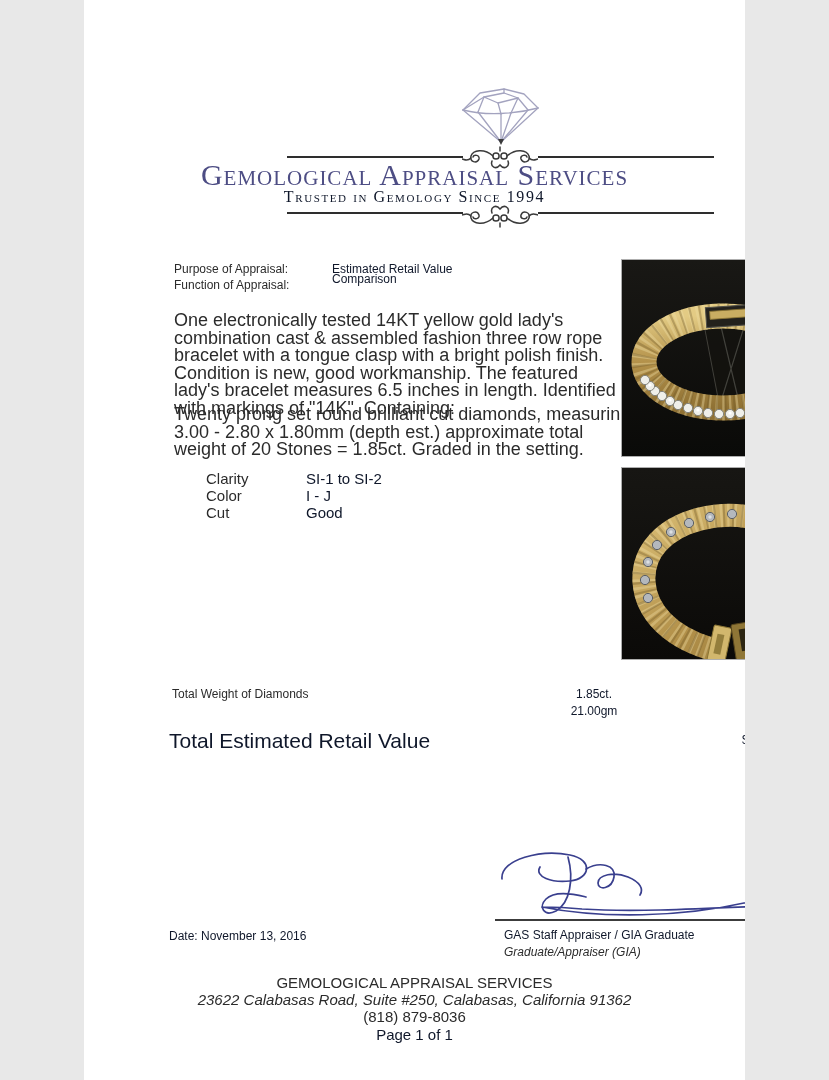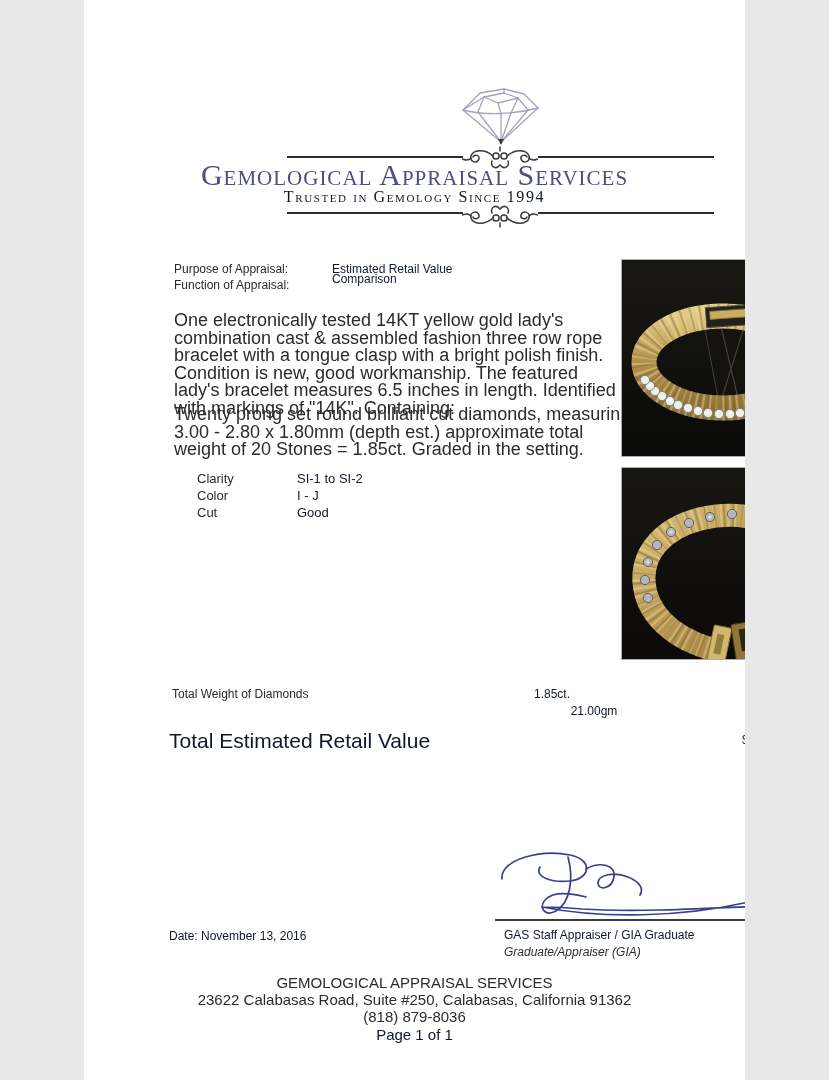--- a/index.html
+++ b/index.html
@@ -21,21 +21,21 @@
     color:#4d4d84;font-weight:500;
   }
   .tagline{
     left:0;right:0;top:188px;text-align:center;
     font-family:"Liberation Serif", serif;
     font-variant:small-caps;font-size:16px;letter-spacing:1.6px;
     color:#0f172a;
   }
   .rule{height:2px;background:#2e2e2e;}
   
-  .spec-row{display:flex;font-size:13px;line-height:17.2px;}
+  .spec-row{display:flex;font-size:15px;line-height:17.2px;margin-left:9px;}
   .spec-row .sl{width:100px;}
   
   .photo{border:1px solid #aeaeae;background:#0f0e0c;box-sizing:content-box;}
   .photo svg{display:block;}
   
   .center-line{left:0;right:0;text-align:center;font-size:15px;line-height:17px;}
   .italic{font-style:italic;}
 </style>
 </head>
 <body>
@@ -222,21 +222,21 @@
         <rect x="93" y="166" width="7" height="20" fill="#8a7434" opacity="0.85"></rect>
       </g>
       <g transform="rotate(-9 128 176)">
         <rect x="112" y="154" width="33" height="38" rx="2" fill="#8f7636" stroke="#57461d"></rect>
         <rect x="119" y="160" width="12" height="22" fill="#2c2512"></rect>
       </g>
     </svg>
   </div>
 
   <div class="abs txt" style="left:88px;top:686px;">Total Weight of Diamonds</div>
-  <div class="abs txt b" style="left:450px;top:686px;width:120px;text-align:left;">1.85ct.</div>
+  <div class="abs txt b" style="left:450px;top:686px;width:120px;text-align:center;">1.85ct.</div>
   <div class="abs txt b" style="left:450px;top:703px;width:120px;text-align:center;">21.00gm</div>
 
   <div class="abs txt b" style="left:85px;top:732px;font-size:21px;">Total Estimated Retail Value</div>
   <div class="abs txt b" style="left:658px;top:732px;">$</div>
   <div class="abs txt b" style="left:625px;top:732px;width:87px;text-align:right;">6225.00</div>
 
   <svg class="abs" style="left:398px;top:845px;" width="352" height="78" viewBox="0 0 352 78">
     <g stroke="#2f3588" stroke-width="1.7" fill="none" stroke-linecap="round" opacity="0.95">
       <path d="M20,34 C18,14 60,4 88,10 C112,15 108,34 88,36 C70,38 52,32 58,22"></path>
       <path d="M86,12 C92,34 88,58 74,66 C62,72 56,62 64,54 C74,44 96,50 104,52"></path>
@@ -245,17 +245,17 @@
       <path d="M296,48 C306,28 316,20 318,30 C319,38 308,48 298,52"></path>
     </g>
   </svg>
   <div class="abs" style="left:411px;top:919px;width:331px;height:2px;background:#3c3c3c;"></div>
 
   <div class="abs txt b" style="left:85px;top:928px;">Date: November 13, 2016</div>
   <div class="abs txt b" style="left:420px;top:927px;">GAS Staff Appraiser / GIA Graduate</div>
   <div class="abs txt italic" style="left:420px;top:944px;">Graduate/Appraiser (GIA)</div>
 
   <div class="abs center-line" style="top:974px;">GEMOLOGICAL APPRAISAL SERVICES</div>
-  <div class="abs center-line" style="top:991px;">23622 Calabasas Road, Suite #250, Calabasas, California 91362</div>
+  <div class="abs center-line" style="top:991px;font-style:italic;">23622 Calabasas Road, Suite #250, Calabasas, California 91362</div>
   <div class="abs center-line" style="top:1008px;">(818) 879-8036</div>
   <div class="abs center-line b" style="top:1026px;">Page 1 of 1</div>
 
 </div>
 
 </body></html>

